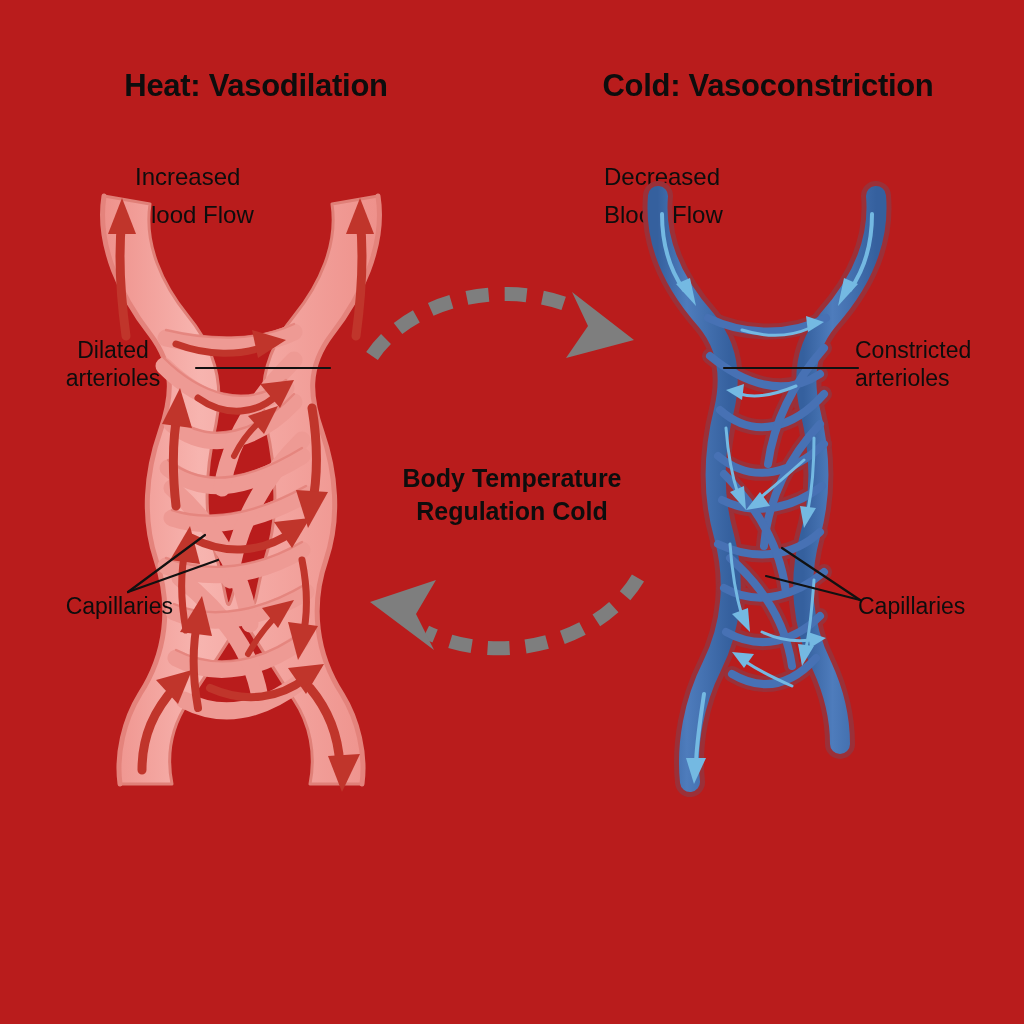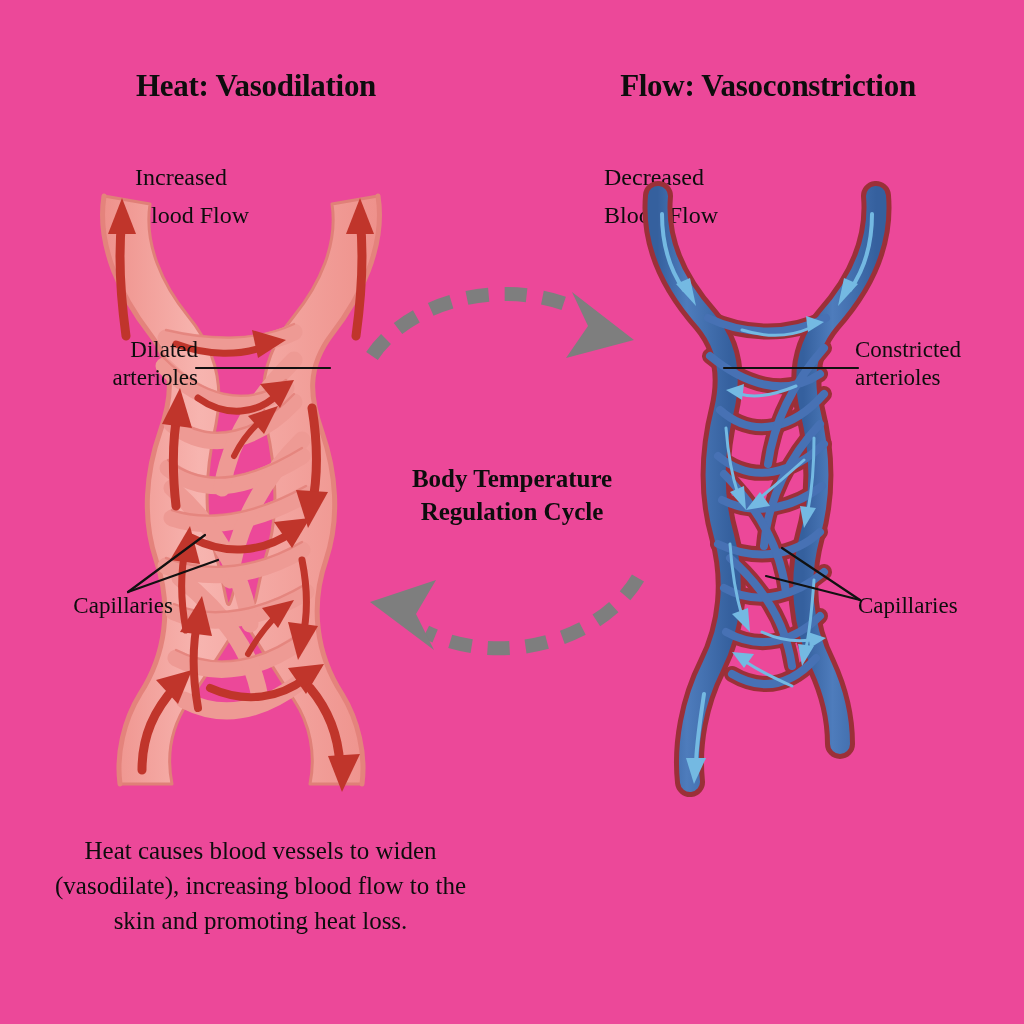--- a/index.html
+++ b/index.html
@@ -12,22 +12,21 @@
     height: 1024px;
     font-family: "Liberation Sans", sans-serif;
     color: #111111;
     overflow: hidden;
     position: relative;
   }
   #stage {
     position: relative;
     width: 1024px;
     height: 1024px;
-    background: #ec4899;
-    font-family: Liberation Serif, serif;
+    background: #b91c1c;
   }
   .abs { position: absolute; }
 
   
   .panel-title {
     font-size: 31px;
     font-weight: bold;
     text-align: center;
     letter-spacing: -0.3px;
     color: #0d0d0d;
@@ -46,21 +45,21 @@
   #flow-left  { left: 135px; top: 158px; width: 255px; }
   #flow-right { left: 604px; top: 158px; width: 250px; }
 
   
   .callout {
     font-size: 23px;
     line-height: 28px;
     color: #0d0d0d;
     white-space: pre-line;
   }
-  #label-dilated     { left: 28px;  top: 336px; width: 170px; text-align: right; }
+  #label-dilated     { left: 28px;  top: 336px; width: 170px; text-align: center; }
   #label-constricted { left: 855px; top: 336px; width: 175px; text-align: left; }
   #label-cap-left    { left: 28px;  top: 592px; width: 145px; text-align: right; }
   #label-cap-right   { left: 858px; top: 592px; width: 150px; text-align: left; }
 
   
   #cycle-text {
     left: 362px; top: 462px; width: 300px;
     font-size: 25px;
     font-weight: bold;
     line-height: 33px;
@@ -85,21 +84,21 @@
   #cycle-svg        { left: 350px; top: 280px; }
   #leaders-svg      { left: 0px;   top: 0px; }
 </style>
 </head>
 <body>
 
 <div id="stage">
 
   <div class="abs panel-title" id="title-left">Heat: Vasodilation</div>
 
-  <div class="abs panel-title" id="title-right">Flow: Vasoconstriction</div>
+  <div class="abs panel-title" id="title-right">Cold: Vasoconstriction</div>
 
   <div class="abs flow-label" id="flow-left">Increased
 Blood Flow</div>
 
   <div class="abs flow-label" id="flow-right">Decreased
 Blood Flow</div>
 
   <svg class="abs" id="vessel-left-svg" width="320" height="600" viewBox="0 0 320 600">
     <defs>
       <linearGradient id="gradL" x1="0" y1="0" x2="1" y2="0">
@@ -356,21 +355,21 @@
       <polygon points="222,12 284,60 216,78 238,46" fill="#7E7E7E"></polygon>
     </g>
 
     <g>
       <path d="M 288,298 C 250,362 150,388 76,352" fill="none" stroke="#7E7E7E" stroke-width="14" stroke-linecap="butt" stroke-dasharray="22 16"></path>
       <polygon points="84,370 20,322 86,300 66,334" fill="#7E7E7E"></polygon>
     </g>
   </svg>
 
   <div class="abs" id="cycle-text">Body Temperature
-Regulation Cycle</div>
+Regulation Cold</div>
 
   <svg class="abs" id="leaders-svg" width="1024" height="1024" viewBox="0 0 1024 1024">
     <g stroke="#111111" stroke-width="2.2" fill="none" stroke-linecap="round">
       <line x1="196" y1="368" x2="330" y2="368"></line>
       <line x1="858" y1="368" x2="724" y2="368"></line>
       <line x1="128" y1="592" x2="205" y2="535"></line>
       <line x1="128" y1="592" x2="218" y2="560"></line>
       <line x1="860" y1="600" x2="782" y2="548"></line>
       <line x1="860" y1="600" x2="766" y2="576"></line>
     </g>
@@ -379,16 +378,15 @@
   <div class="abs callout" id="label-dilated">Dilated
 arterioles</div>
 
   <div class="abs callout" id="label-constricted">Constricted
 arterioles</div>
 
   <div class="abs callout" id="label-cap-left">Capillaries</div>
 
   <div class="abs callout" id="label-cap-right">Capillaries</div>
 
-  <div class="abs caption" id="caption-left">Heat causes blood vessels to widen (vasodilate), increasing blood flow to the skin and promoting heat loss.</div>
 
 
 </div>
 
 </body></html>

